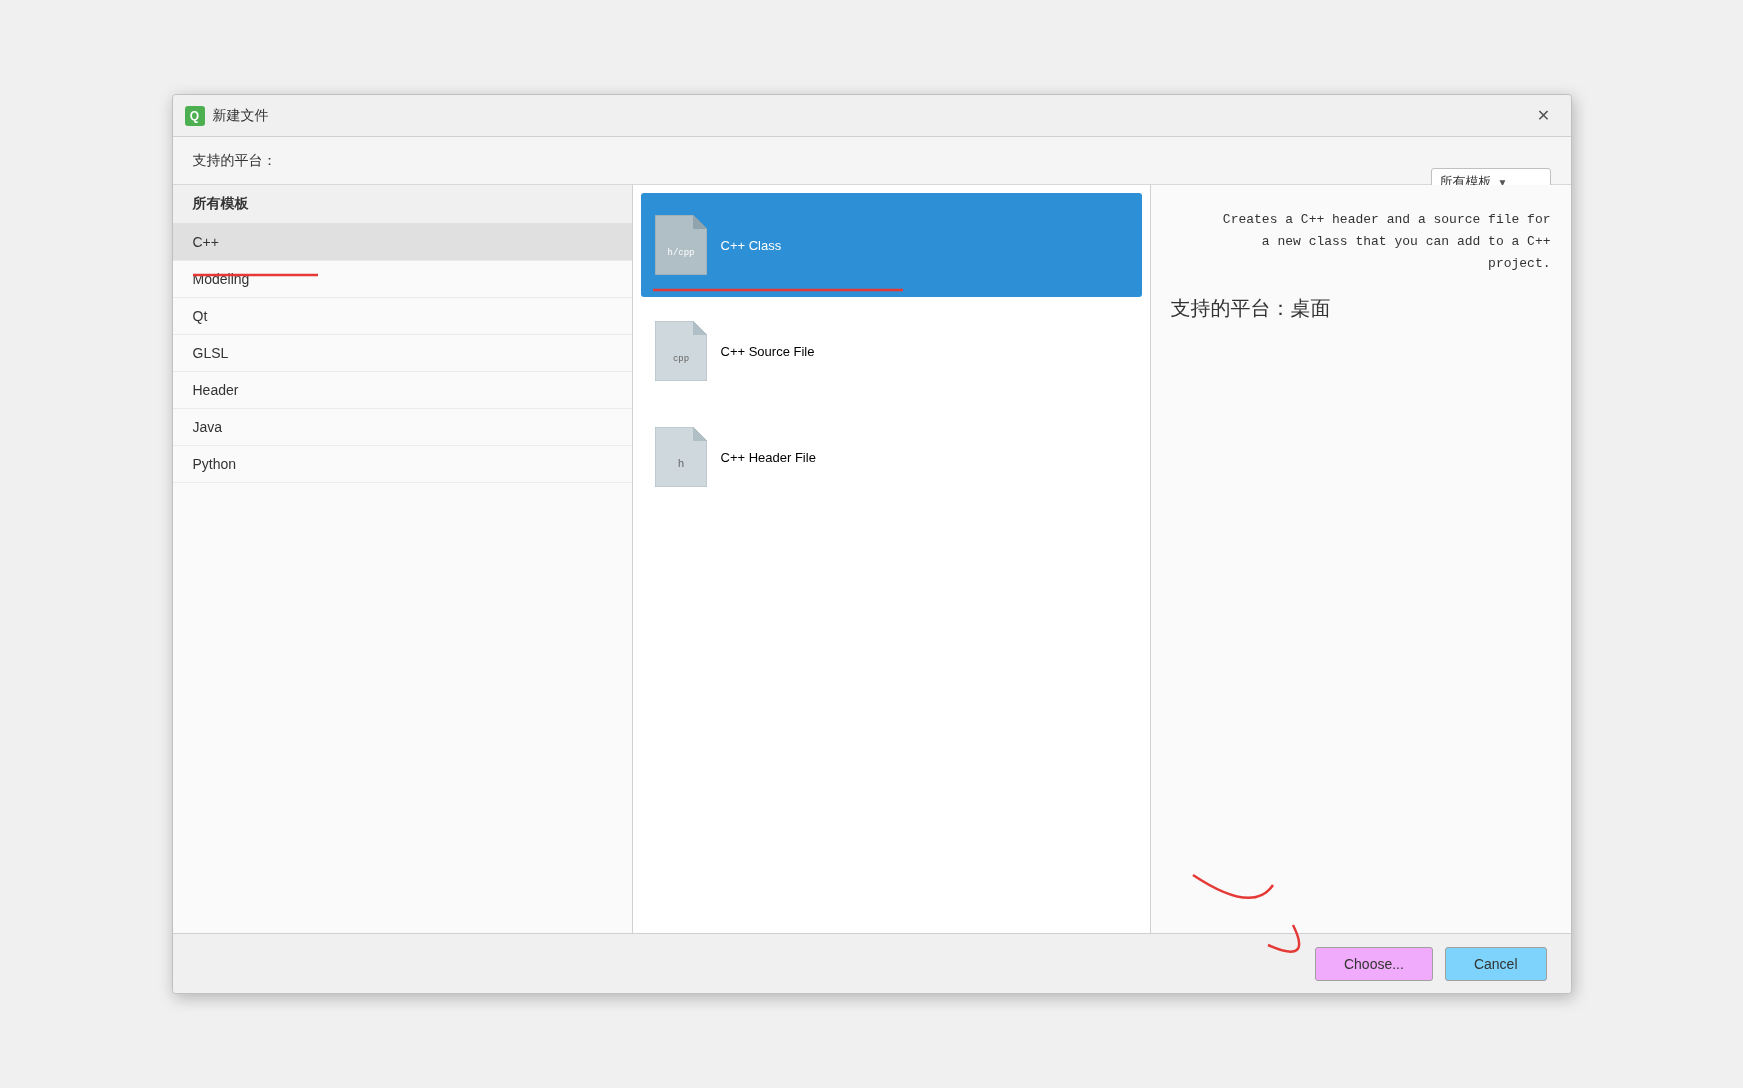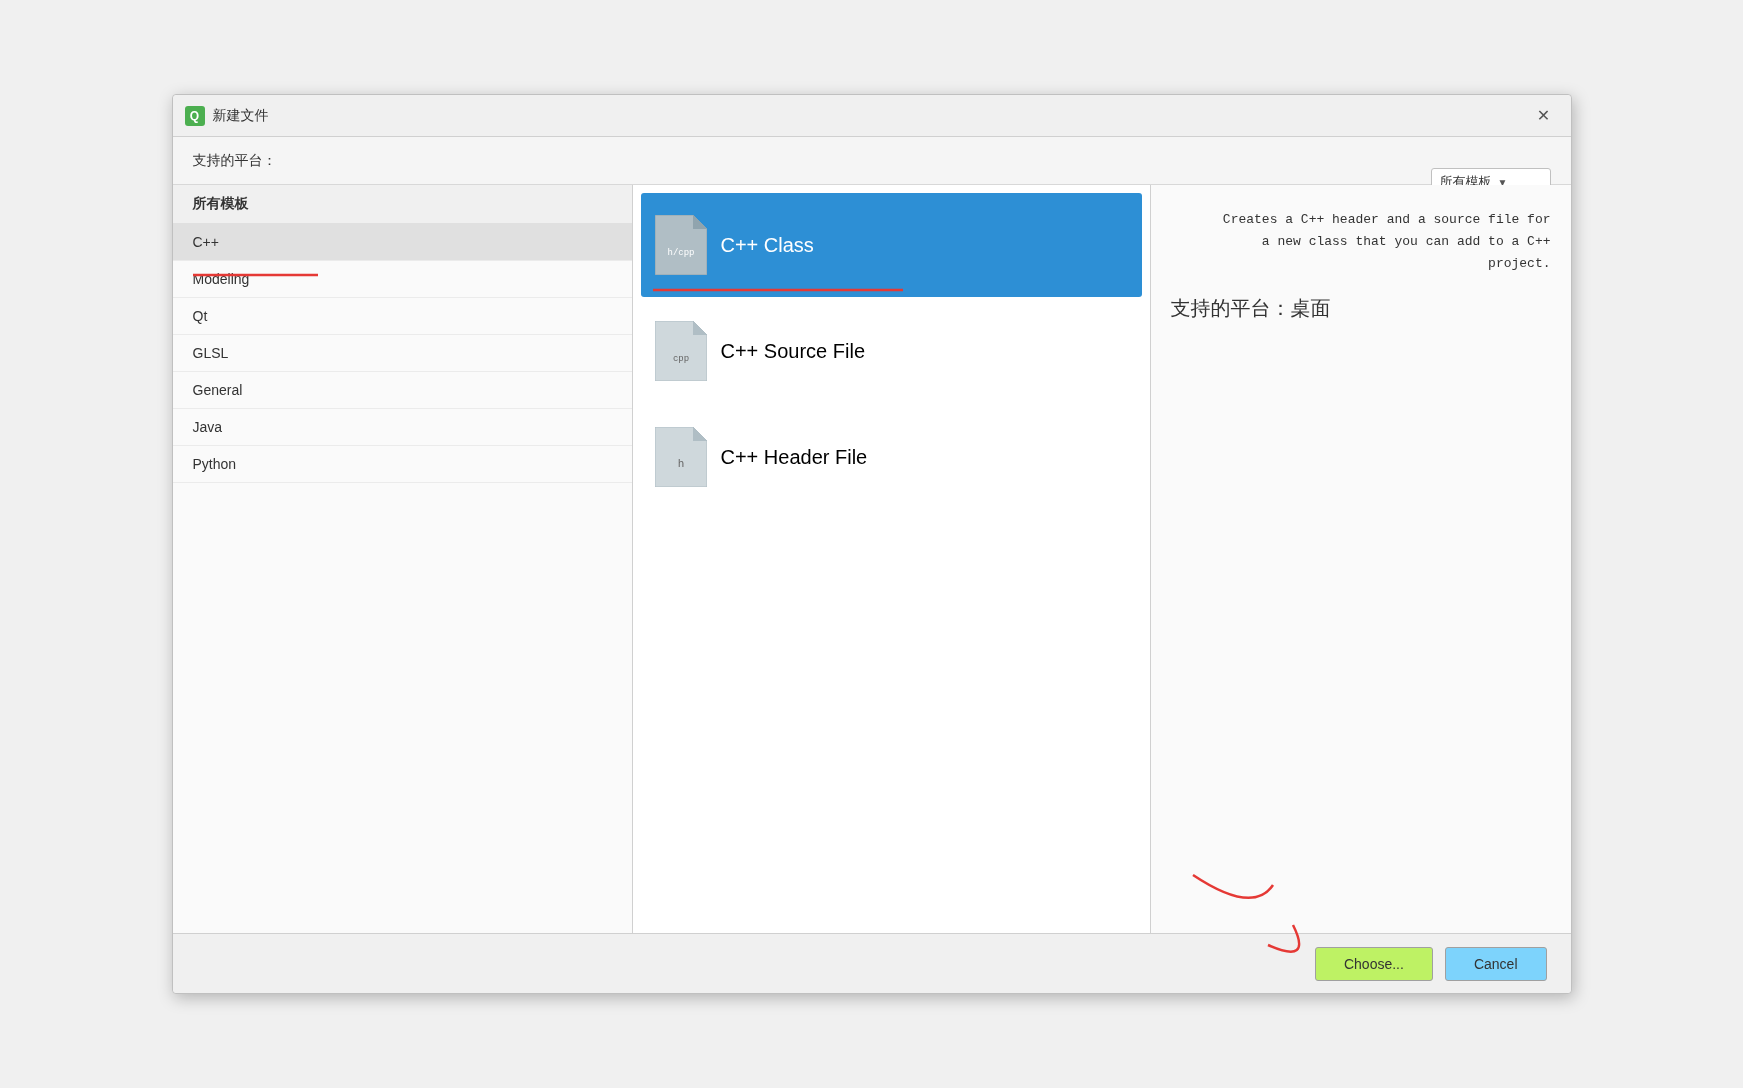--- a/index.html
+++ b/index.html
@@ -178,21 +178,21 @@
       flex-shrink: 0;
       position: relative;
     }
 
     .file-icon-svg {
       width: 52px;
       height: 60px;
     }
 
     .template-name {
-      font-size: 20px;
+      font-size: 13px;
     }
 
     .template-item.selected .template-name {
       color: white;
     }
 
     .right-panel {
       width: 420px;
       background: #fafafa;
       padding: 24px 20px;
@@ -231,21 +231,21 @@
       padding: 0 28px;
       border: 1px solid #a0a0a0;
       background: #7dd3fc;
       border-radius: 3px;
       font-size: 14px;
       color: #333;
       cursor: pointer;
     }
 
     .btn-primary {
-      background: #bef264;
+      background: #f0abfc;
     }
   </style>
 </head>
 <body>
 
 <div class="dialog">
 
   <div class="title-bar">
     <div class="title-bar-left">
       <div class="app-icon">
@@ -267,21 +267,21 @@
   <div class="content-area">
 
     <div class="left-panel">
       <div class="left-panel-header">
         <span>所有模板</span>
       </div>
       <div class="left-panel-item selected">C++</div>
       <div class="left-panel-item">Modeling</div>
       <div class="left-panel-item">Qt</div>
       <div class="left-panel-item">GLSL</div>
-      <div class="left-panel-item">General</div>
+      <div class="left-panel-item">Header</div>
       <div class="left-panel-item">Java</div>
       <div class="left-panel-item">Python</div>
     </div>
 
     <div class="middle-panel">
 
       <div class="template-item selected">
         <div class="template-icon">
           <svg class="file-icon-svg" viewBox="0 0 52 60" xmlns="http://www.w3.org/2000/svg">
             <polygon points="0,0 38,0 52,14 52,60 0,60" fill="#b0bec5" stroke="#90a4ae" stroke-width="1"></polygon>

